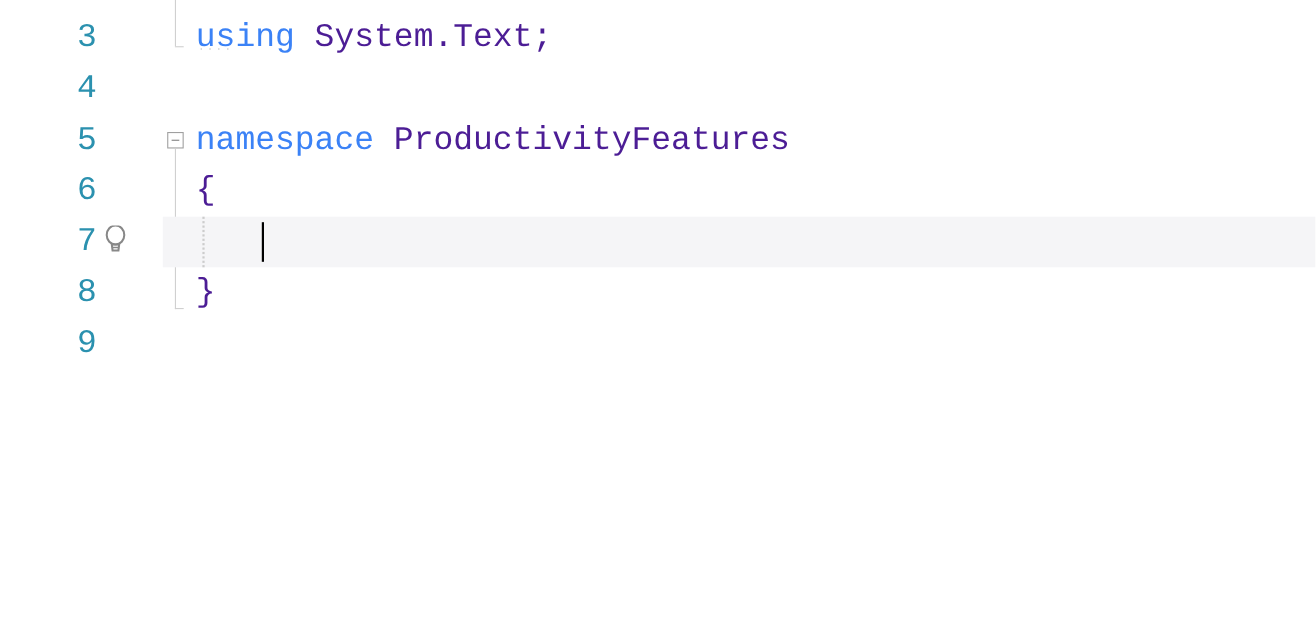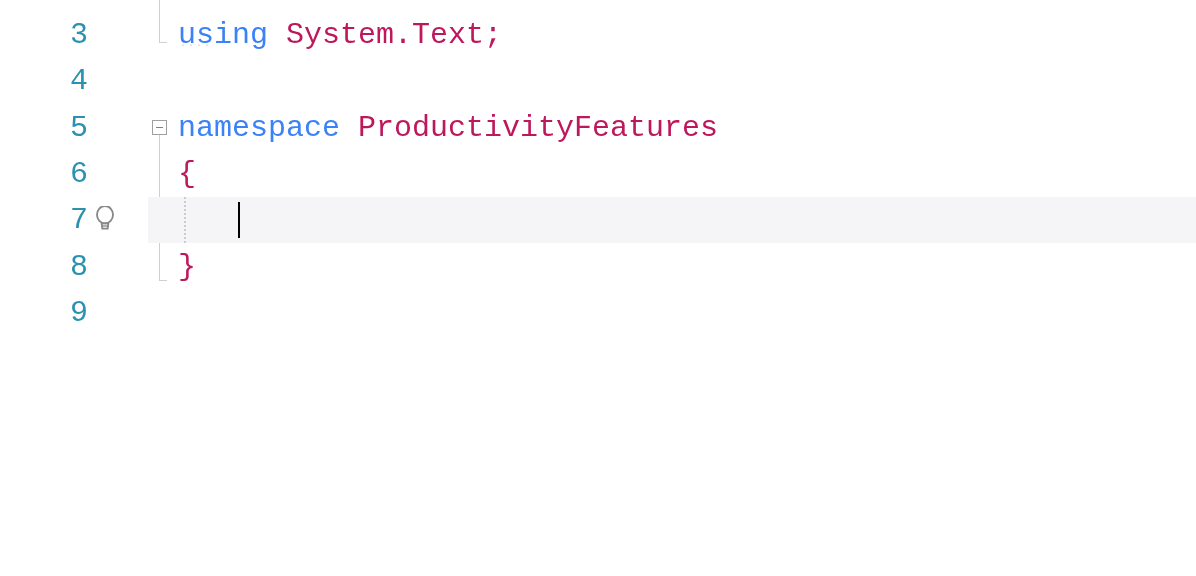--- a/index.html
+++ b/index.html
@@ -107,21 +107,21 @@
       left: 18px;
       right: 0;
     }
     .cursor {
       position: absolute;
       width: 2px;
       height: 36px;
       background: #000000;
     }
     .kw { color: #3b82f6; }
-    .txt { color: #be185d; }
+    .txt { color: #4c1d95; }
     .indent-dots {
       color: #cccccc;
       font-size: 10px;
       letter-spacing: 2px;
       position: absolute;
     }
   </style>
 </head>
 <body>
 

